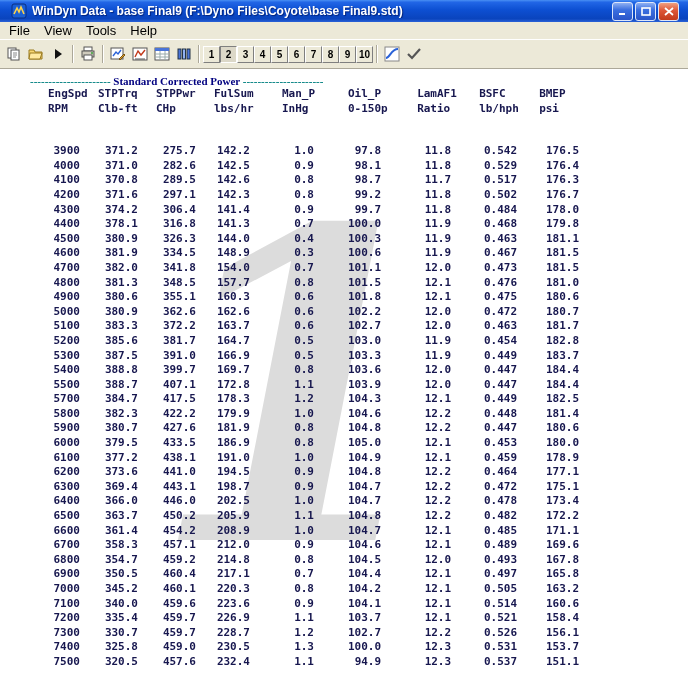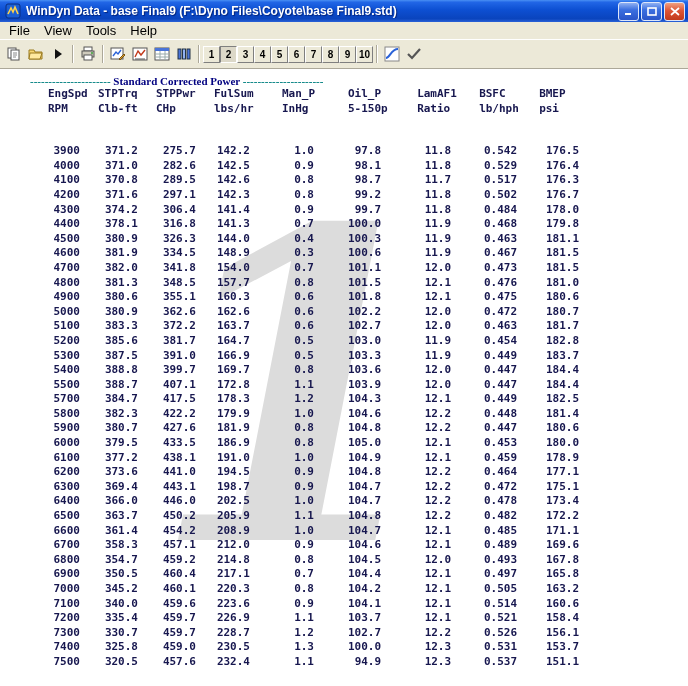--- a/index.html
+++ b/index.html
@@ -1,20 +1,20 @@
 <!DOCTYPE html>
 <html><head>
 <meta charset="utf-8">
 <style>
   html,body{margin:0;padding:0;}
   body{width:688px;height:686px;overflow:hidden;font-family:"Liberation Sans",sans-serif;background:#ece9d8;}
   .window{width:688px;height:686px;display:flex;flex-direction:column;overflow:hidden;}
 
   
-  .titlebar{height:22px;flex:0 0 22px;display:flex;align-items:center;padding:0 3px;
+  .titlebar{height:22px;flex:0 0 22px;display:flex;align-items:center;padding:0 9px;
     background:linear-gradient(180deg,#4a90f4 0%,#2166e6 10%,#0d4fd2 45%,#0a44bd 85%,#2a62d8 100%);}
   .app-icon{width:16px;height:16px;margin:0 2px;flex:0 0 16px;}
   .title-text{color:#fff;font-weight:bold;font-size:12px;text-shadow:1px 1px 1px #00227a;
     flex:1;white-space:nowrap;overflow:hidden;margin-left:3px;}
   .win-btn{width:21px;height:19px;margin-left:2px;border-radius:3px;border:1px solid #dce6fa;
     display:flex;align-items:center;justify-content:center;padding:0;cursor:default;
     background:linear-gradient(180deg,#8fb0f2 0%,#3b6fe0 40%,#2a55c8 100%);}
   .win-btn.close{background:linear-gradient(180deg,#f0a080 0%,#dd5536 45%,#c23a1b 100%);}
 
   
@@ -205,21 +205,21 @@
               <th>LamAF1</th>
               <th>BSFC</th>
               <th>BMEP</th>
             </tr>
             <tr>
               <th>RPM</th>
               <th>Clb-ft</th>
               <th>CHp</th>
               <th>lbs/hr</th>
               <th>InHg</th>
-              <th>5-150p</th>
+              <th>0-150p</th>
               <th>Ratio</th>
               <th>lb/hph</th>
               <th>psi</th>
             </tr>
           </thead>
           <tbody>
             <tr>
               <td colspan="9" style="height: 28px;"></td>
             </tr>
             <tr>

